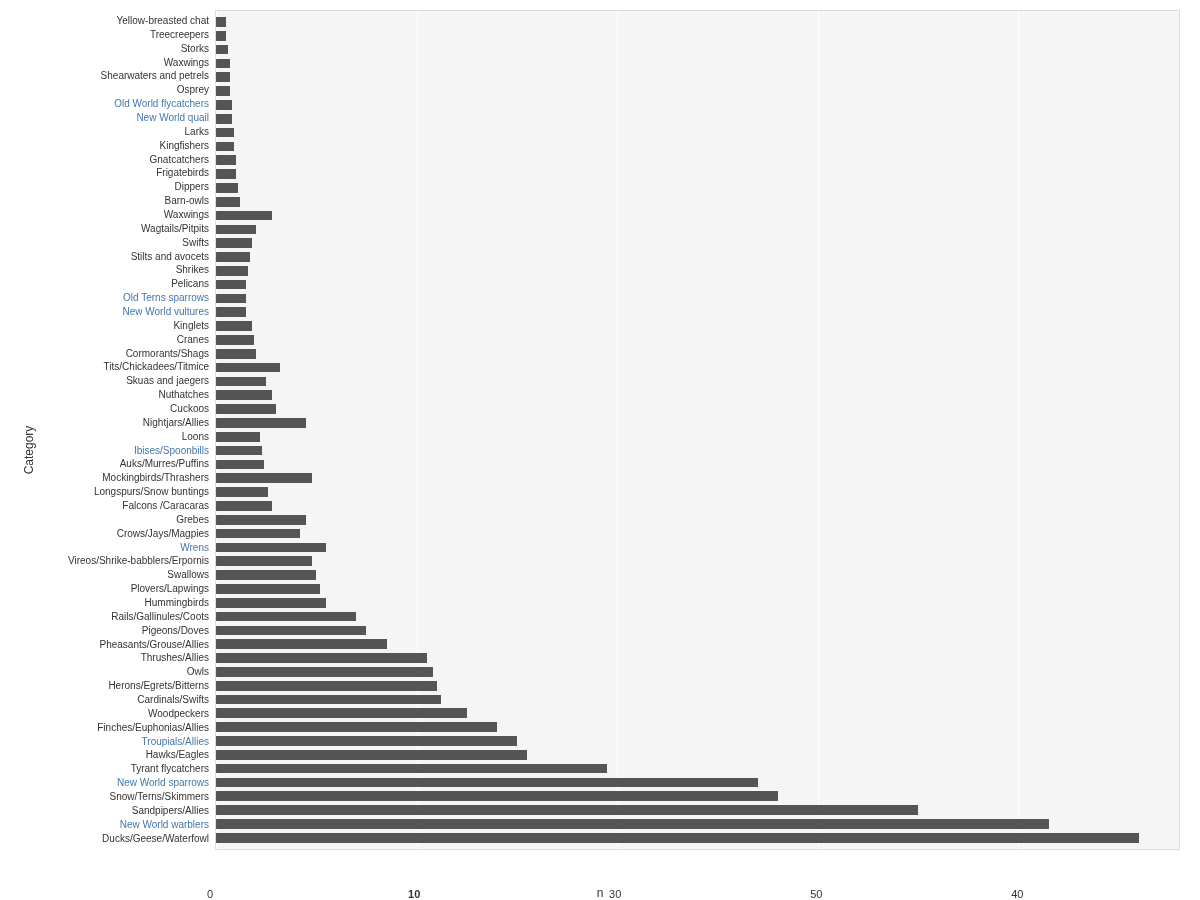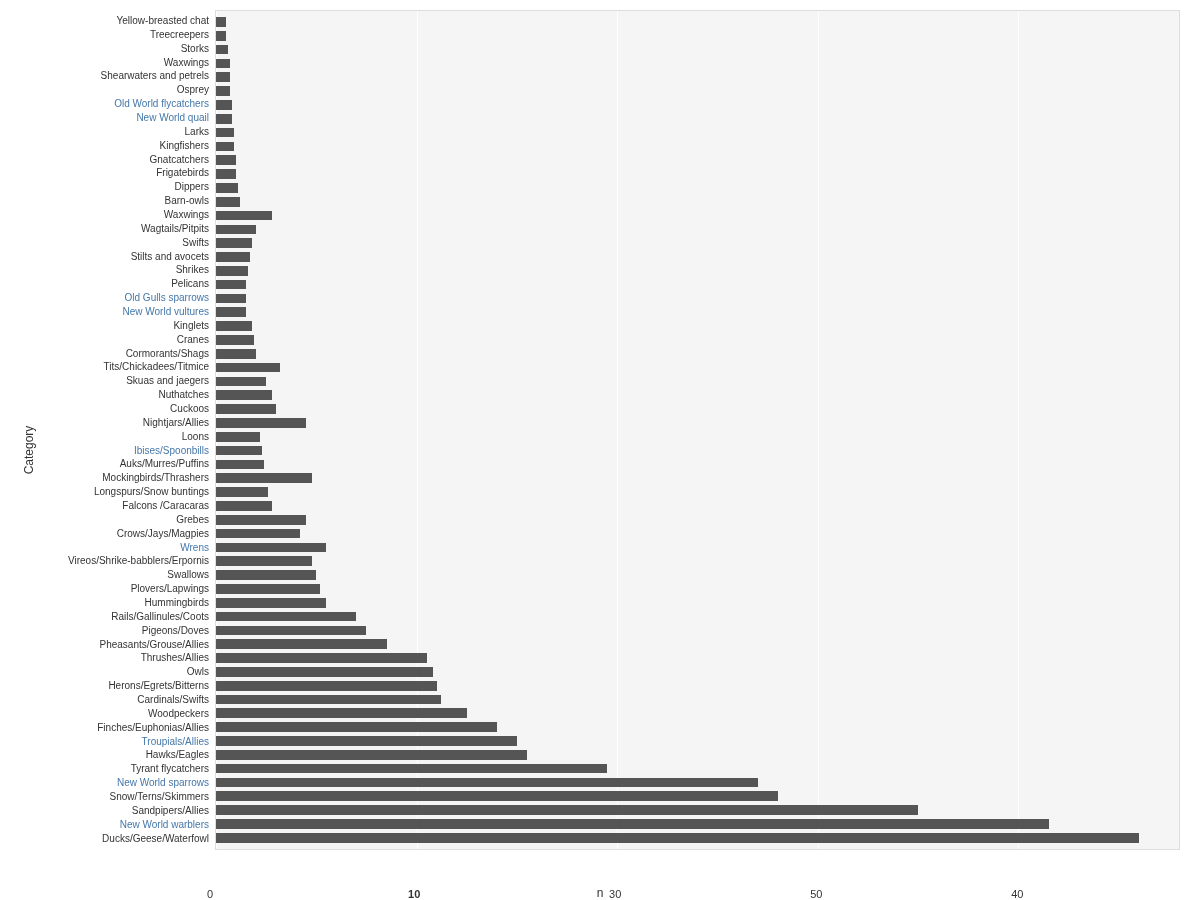--- a/index.html
+++ b/index.html
@@ -129,21 +129,21 @@
       <div class="y-label">Gnatcatchers</div>
       <div class="y-label">Frigatebirds</div>
       <div class="y-label">Dippers</div>
       <div class="y-label">Barn-owls</div>
       <div class="y-label">Waxwings</div>
       <div class="y-label">Wagtails/Pitpits</div>
       <div class="y-label">Swifts</div>
       <div class="y-label">Stilts and avocets</div>
       <div class="y-label">Shrikes</div>
       <div class="y-label">Pelicans</div>
-      <div class="y-label blue">Old Gulls sparrows</div>
+      <div class="y-label blue">Old Terns sparrows</div>
       <div class="y-label blue">New World vultures</div>
       <div class="y-label">Kinglets</div>
       <div class="y-label">Cranes</div>
       <div class="y-label">Cormorants/Shags</div>
       <div class="y-label">Tits/Chickadees/Titmice</div>
       <div class="y-label">Skuas and jaegers</div>
       <div class="y-label">Nuthatches</div>
       <div class="y-label">Cuckoos</div>
       <div class="y-label">Nightjars/Allies</div>
       <div class="y-label">Loons</div>

